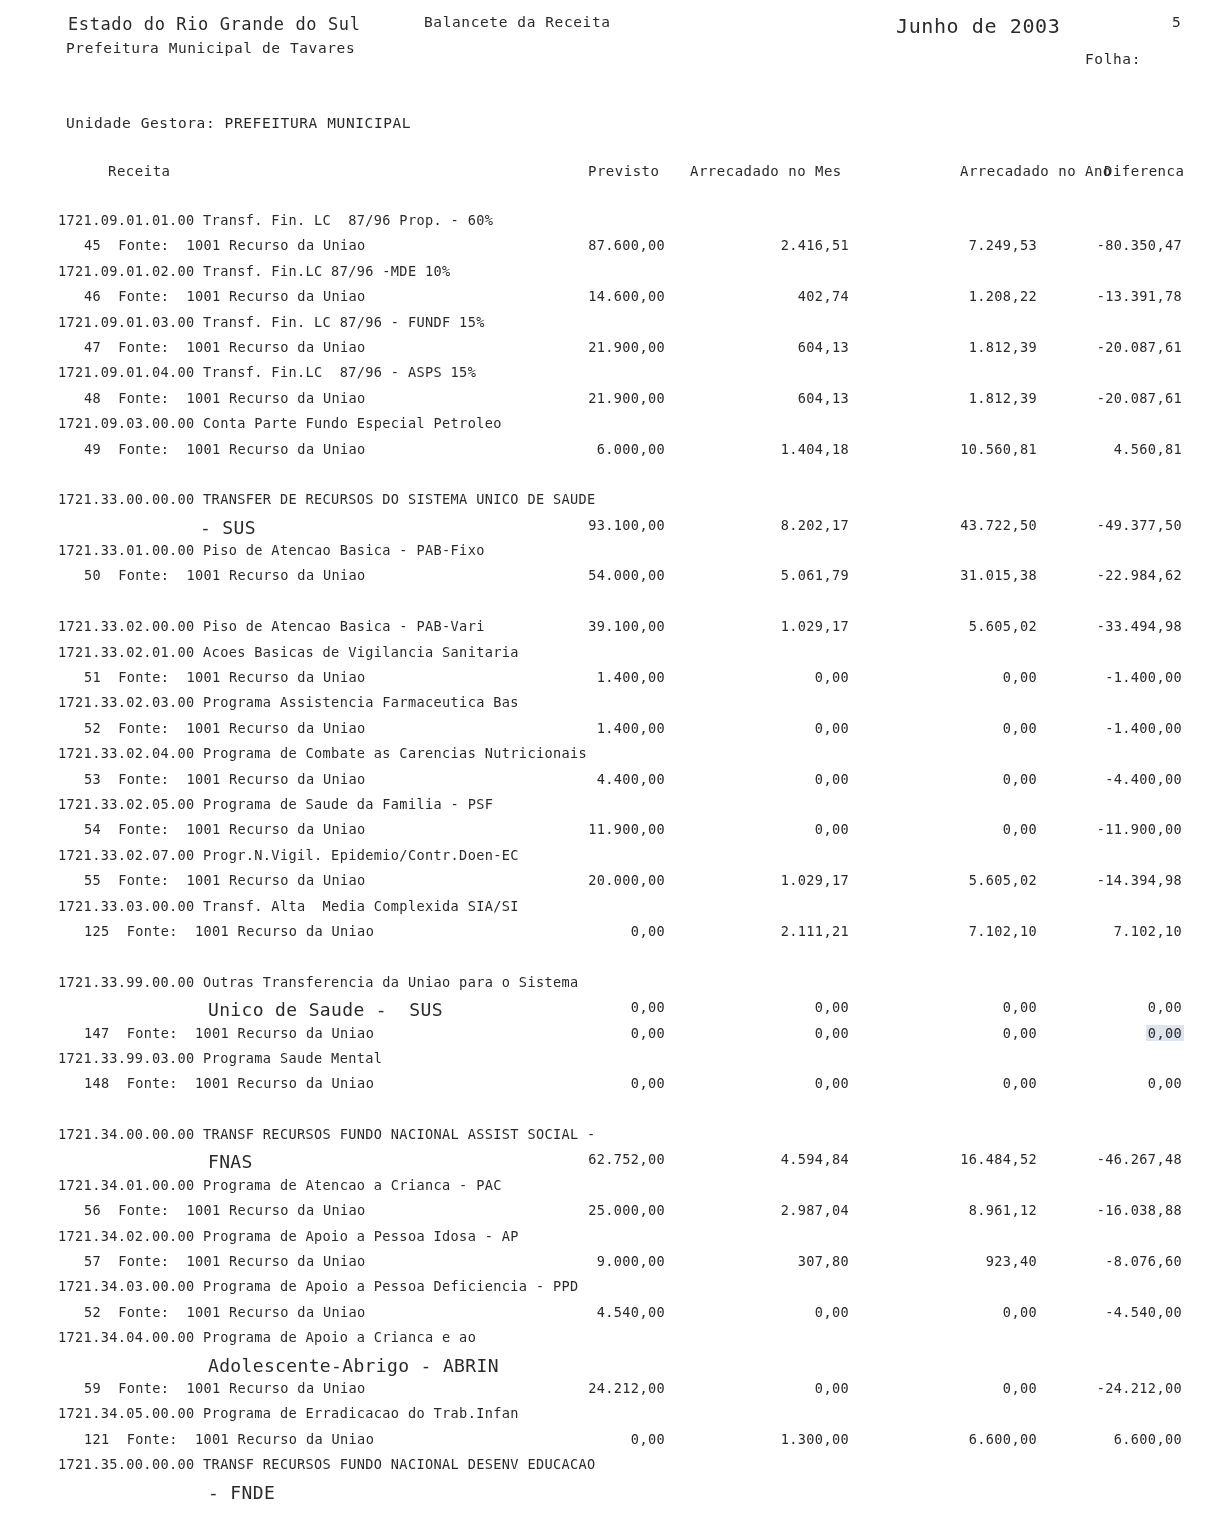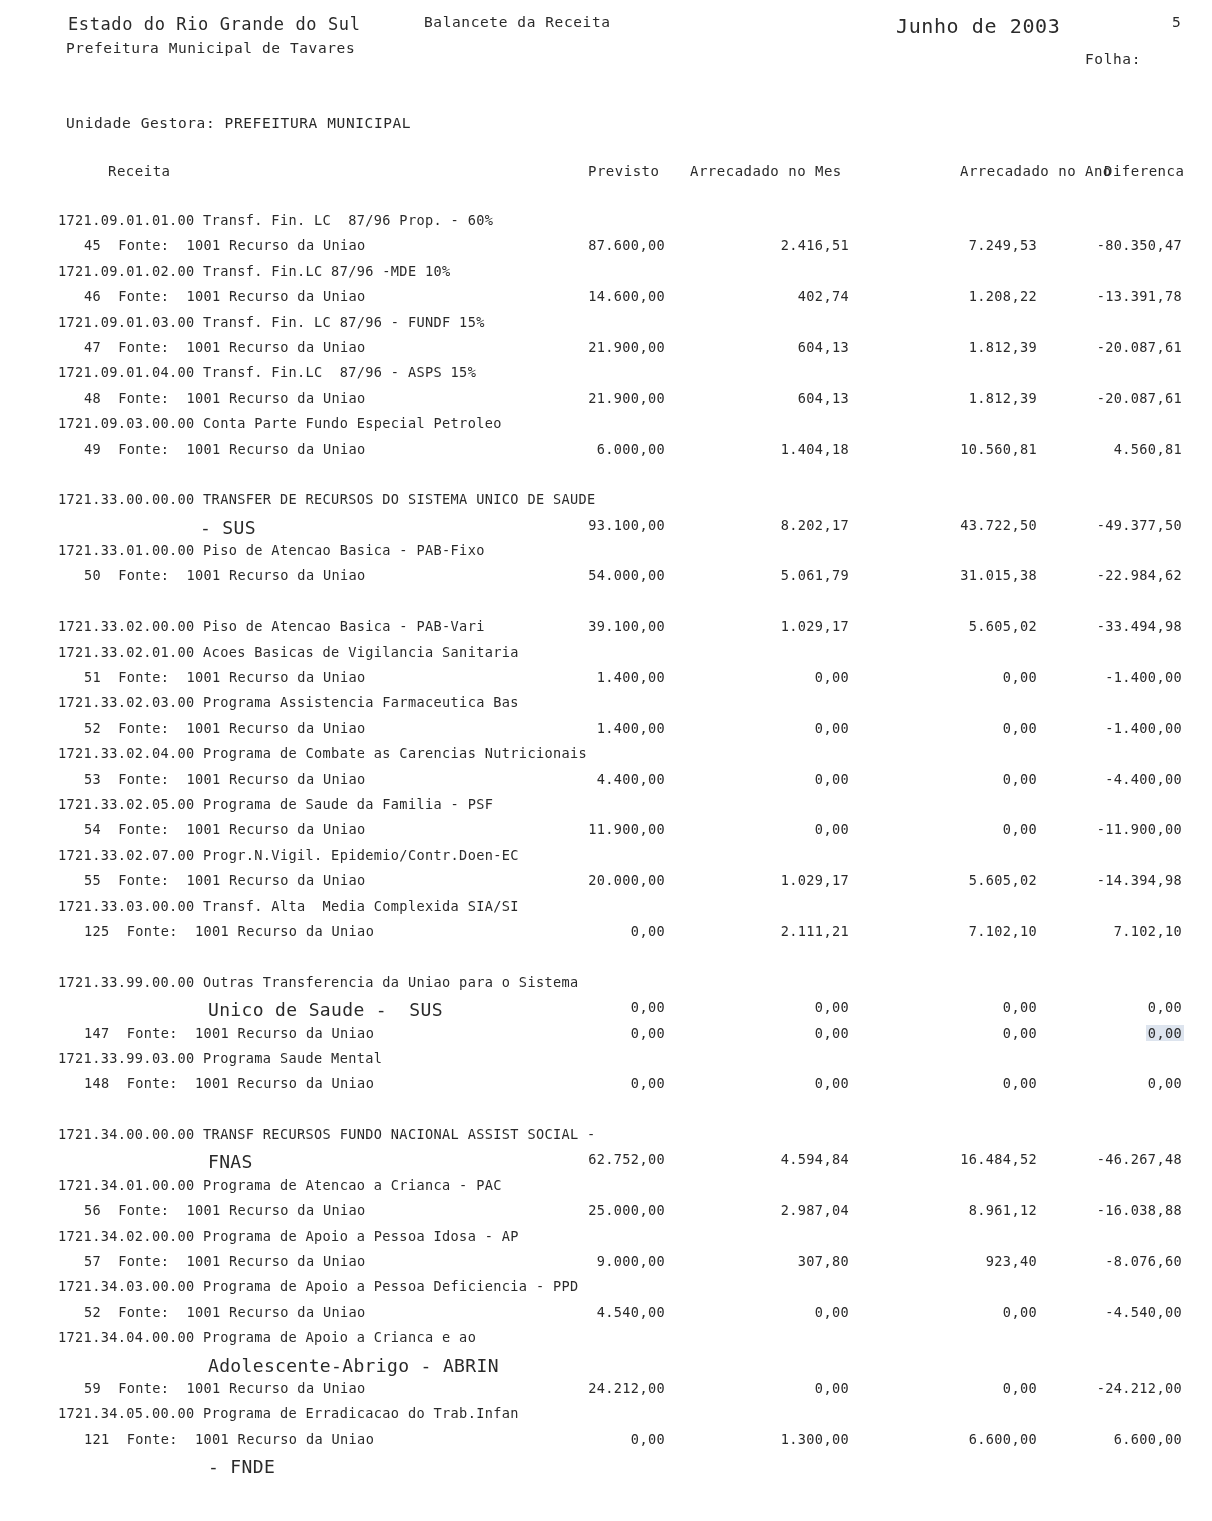--- a/index.html
+++ b/index.html
@@ -402,17 +402,20 @@
         <span class="code-line">1721.34.05.00.00 Programa de Erradicacao do Trab.Infan</span>
       </div>
       <div class="row">
         <span class="fonte">121  Fonte:  1001 Recurso da Uniao</span>
         <span class="num c-prev">0,00</span>
         <span class="num c-mes">1.300,00</span>
         <span class="num c-ano">6.600,00</span>
         <span class="num c-dif">6.600,00</span>
       </div>
       <div class="row">
+        <span class="code-line">1721.35.00.00.00 TRANSF RECURSOS FUNDO NACIONAL DESENV EDUCACAO</span>
+      </div>
+      <div class="row">
         <span class="desc indent-cont2">- FNDE</span>
       </div>
     </div>
 
 </div>
 
 </body></html>

